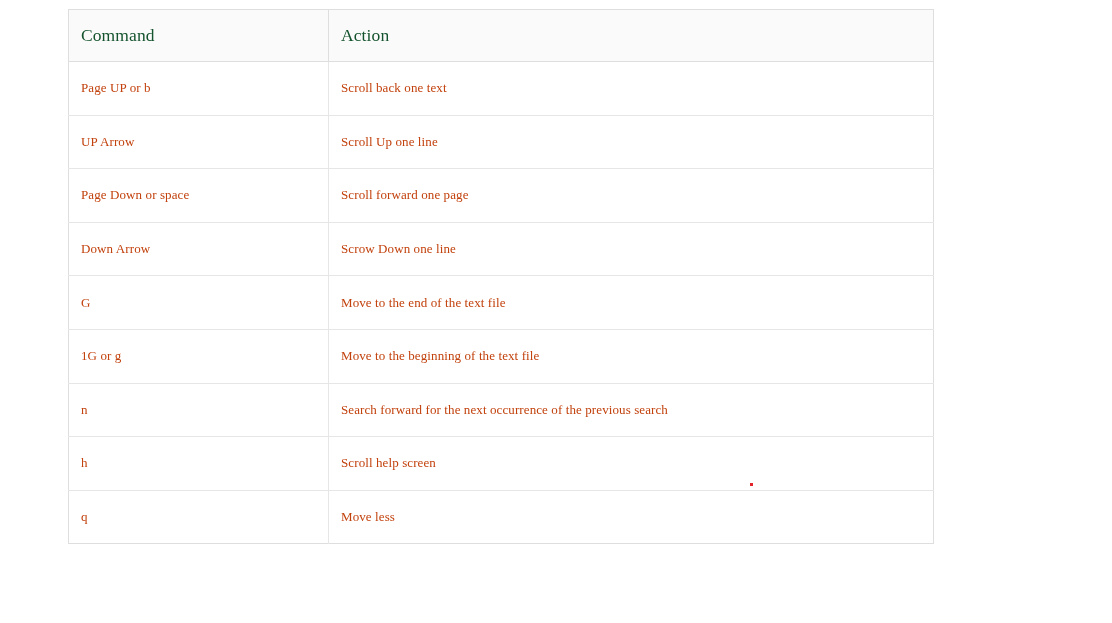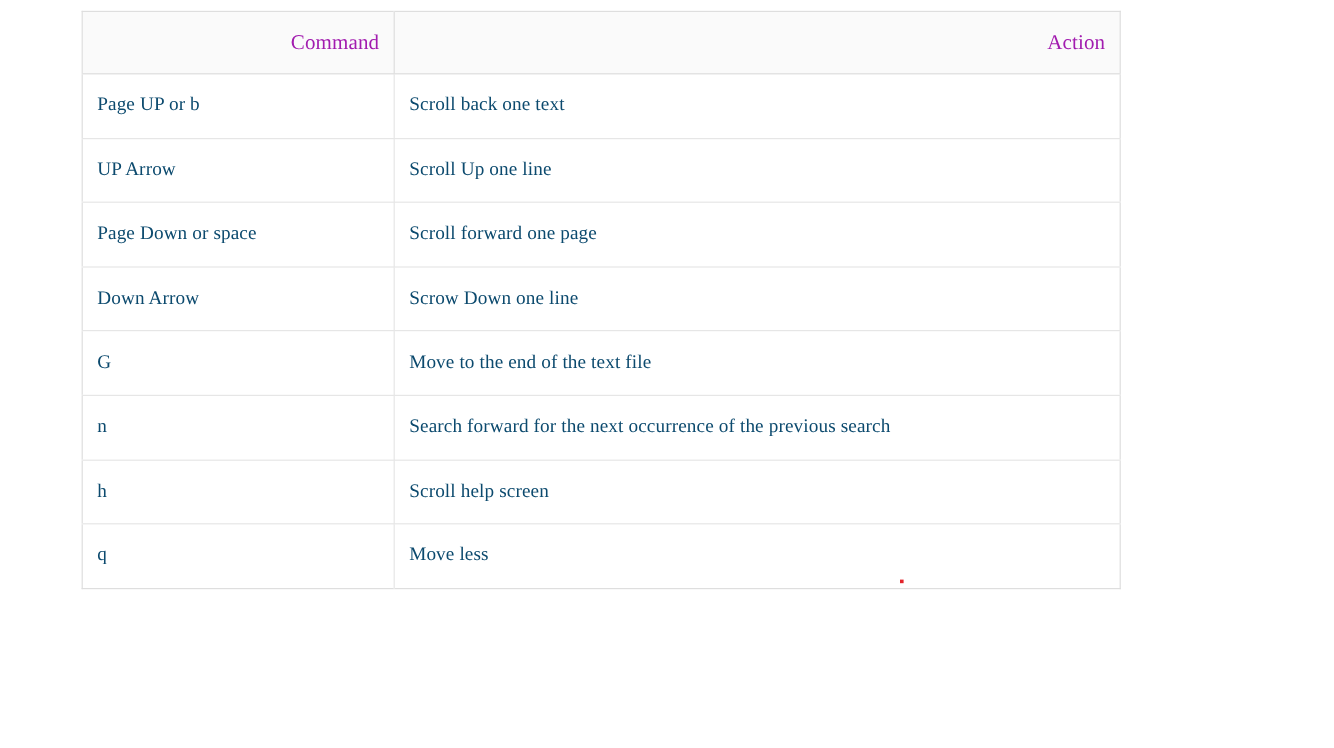--- a/index.html
+++ b/index.html
@@ -31,36 +31,36 @@
   #keybindings-table col.col-command { width: 260px; }
   #keybindings-table col.col-action   { width: 605px; }
 
   #keybindings-table thead tr {
     background: #fafafa;
   }
 
   #keybindings-table th {
     height: 51px;
     font-weight: normal;
-    text-align: right;
+    text-align: left;
     font-size: 17.5px;
-    color: #a21caf;
+    color: #14532d;
     padding: 0 12px;
     border-right: 1px solid #dedede;
     border-bottom: 1px solid #dedede;
     vertical-align: middle;
     white-space: nowrap;
     letter-spacing: 0.1px;
   }
   #keybindings-table th:last-child { border-right: none; margin-left: 28px; }
 
   #keybindings-table td {
     height: 52.6px;
-    font-size: 16px;
-    color: #0c4a6e;
+    font-size: 13px;
+    color: #c2410c;
     padding: 0 12px;
     border-right: 1px solid #e6e6e6;
     border-bottom: 1px solid #e6e6e6;
     vertical-align: middle;
     white-space: nowrap;
     letter-spacing: 0.1px;
   }
   #keybindings-table td:last-child { border-right: none; }
   #keybindings-table tbody tr:last-child td { border-bottom: none; }
 
@@ -103,20 +103,24 @@
     </tr>
     <tr>
       <td>Down Arrow</td>
       <td>Scrow Down one line</td>
     </tr>
     <tr>
       <td>G</td>
       <td>Move to the end of the text file</td>
     </tr>
     <tr>
+      <td>1G or g</td>
+      <td>Move to the beginning of the text file</td>
+    </tr>
+    <tr>
       <td>n</td>
       <td>Search forward for the next occurrence of the previous search</td>
     </tr>
     <tr>
       <td>h</td>
       <td>Scroll help screen</td>
     </tr>
     <tr>
       <td>q</td>
       <td>Move less</td>

